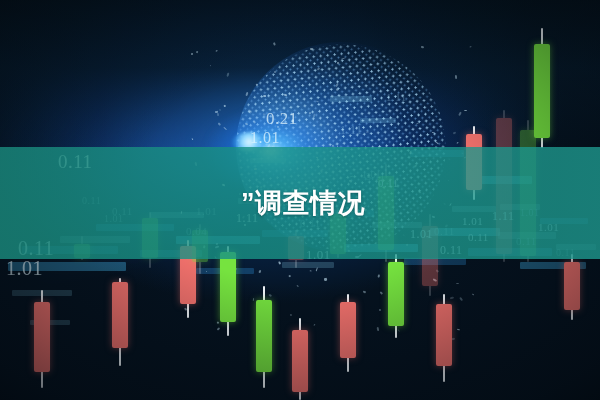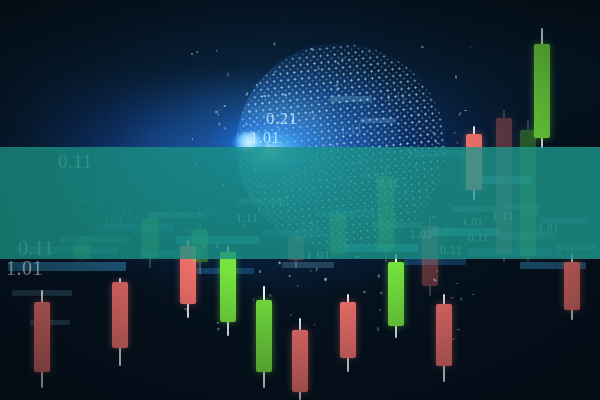--- a/index.html
+++ b/index.html
@@ -459,16 +459,17 @@
       <div class="num dim" style="left: 340px; top: 124px; font-size: 12px;">1.11</div>
       <div class="num " style="left: 468px; top: 232px; font-size: 11px;">0.11</div>
       <div class="num dim" style="left: 520px; top: 208px; font-size: 10px;">1.01</div>
       <div class="num dim" style="left: 82px; top: 196px; font-size: 10px;">0.11</div>
     </div>
 
   <div class="bg-vignette"></div>
 
   <div class="band">
     <div class="band-inner">
+      <div class="headline-line l2">”调查情况</div>
     </div>
   </div>
 
 </div>
 
 </body></html>

